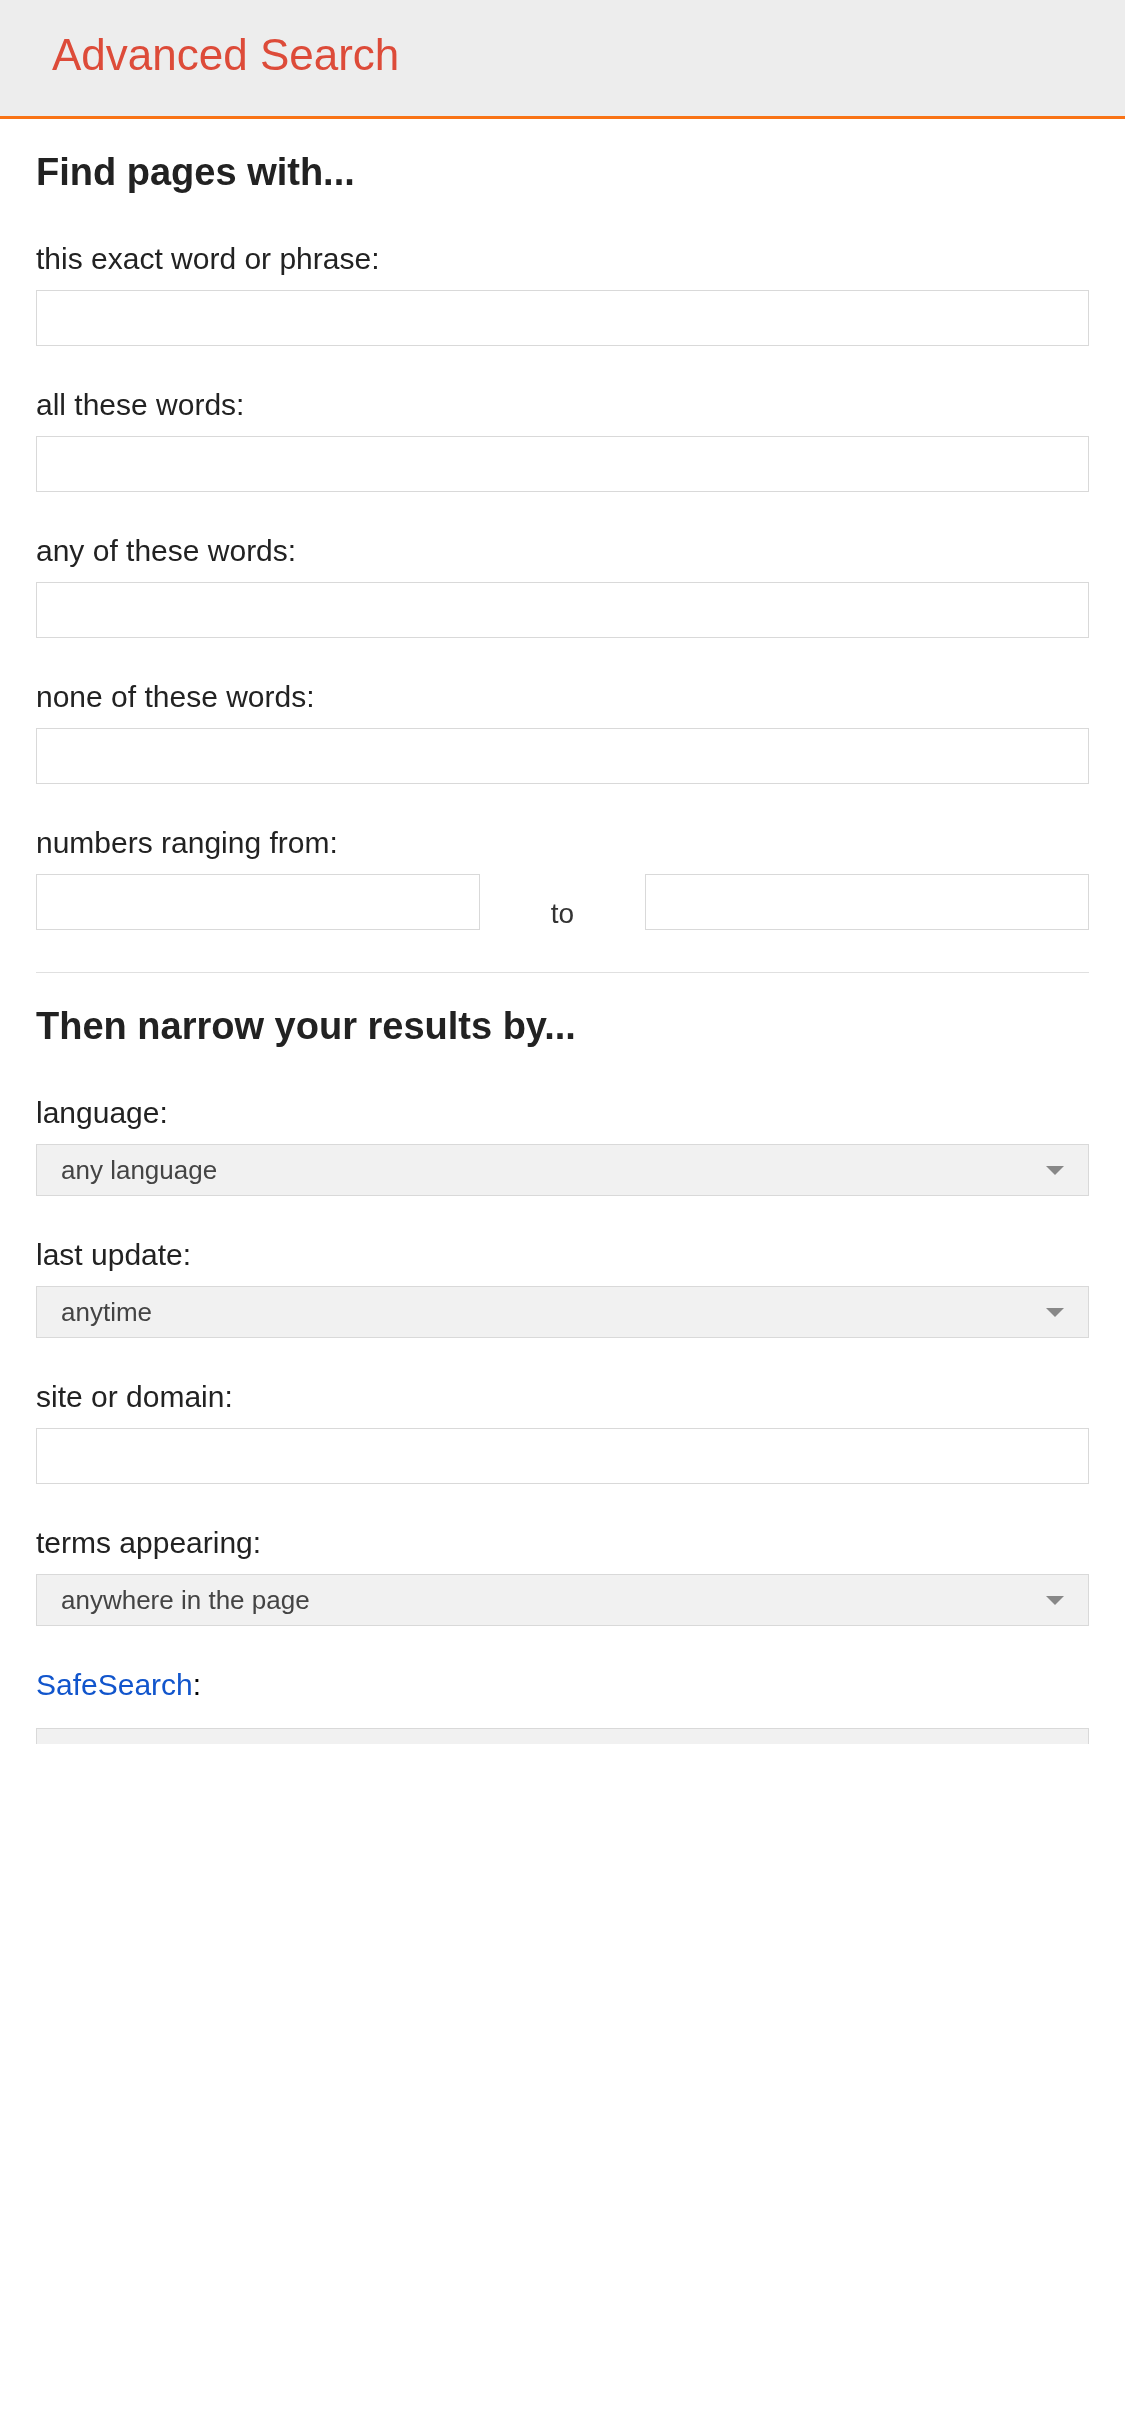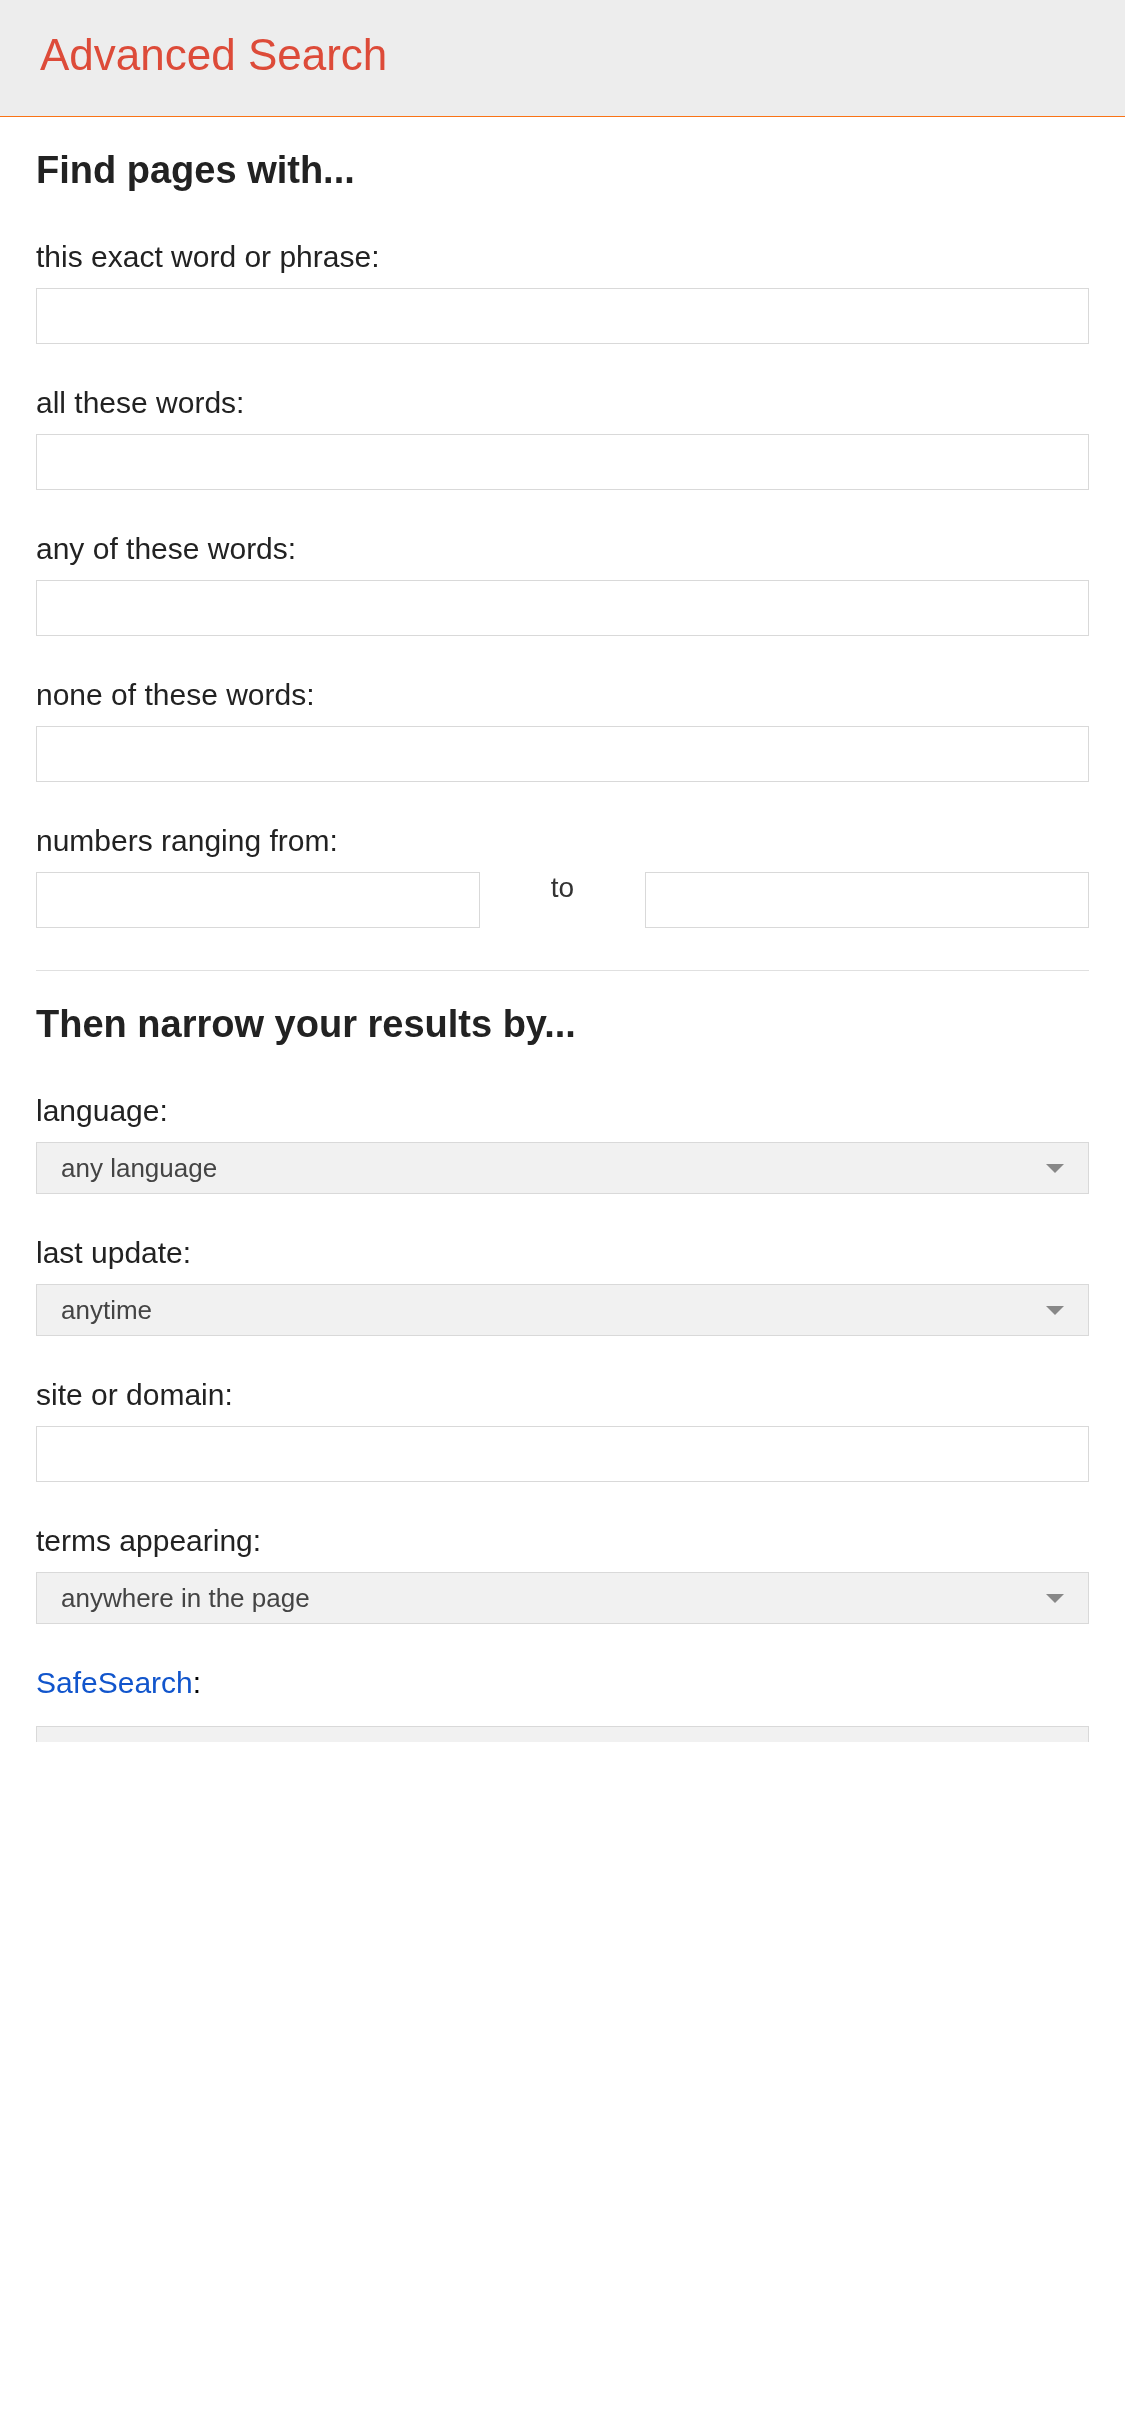--- a/index.html
+++ b/index.html
@@ -7,22 +7,22 @@
     margin: 0;
     padding: 0;
   }
   body {
     font-family: Arial, sans-serif;
     background: #fff;
     width: 1125px;
   }
   .header {
     background: #ededed;
-    border-bottom: 1px solid #f97316;
-    padding: 30px 40px 36px 40px;
+    border-bottom: 3px solid #f97316;
+    padding: 30px 40px 36px 52px;
   }
   .header-title {
     color: #dd4b39;
     font-size: 44px;
     font-weight: 400;
   }
   .content {
     padding: 0 36px;
   }
   .section-heading {
@@ -45,21 +45,21 @@
   .text-input {
     width: 100%;
     height: 56px;
     border: 1px solid #d9d9d9;
     background: #fff;
     font-size: 26px;
     padding: 0 14px;
   }
   .range-row {
     display: flex;
-    align-items: flex-start;
+    align-items: flex-end;
     gap: 0;
   }
   .range-input {
     flex: 0 0 444px;
     height: 56px;
     border: 1px solid #d9d9d9;
     background: #fff;
     font-size: 26px;
     padding: 0 14px;
   }

